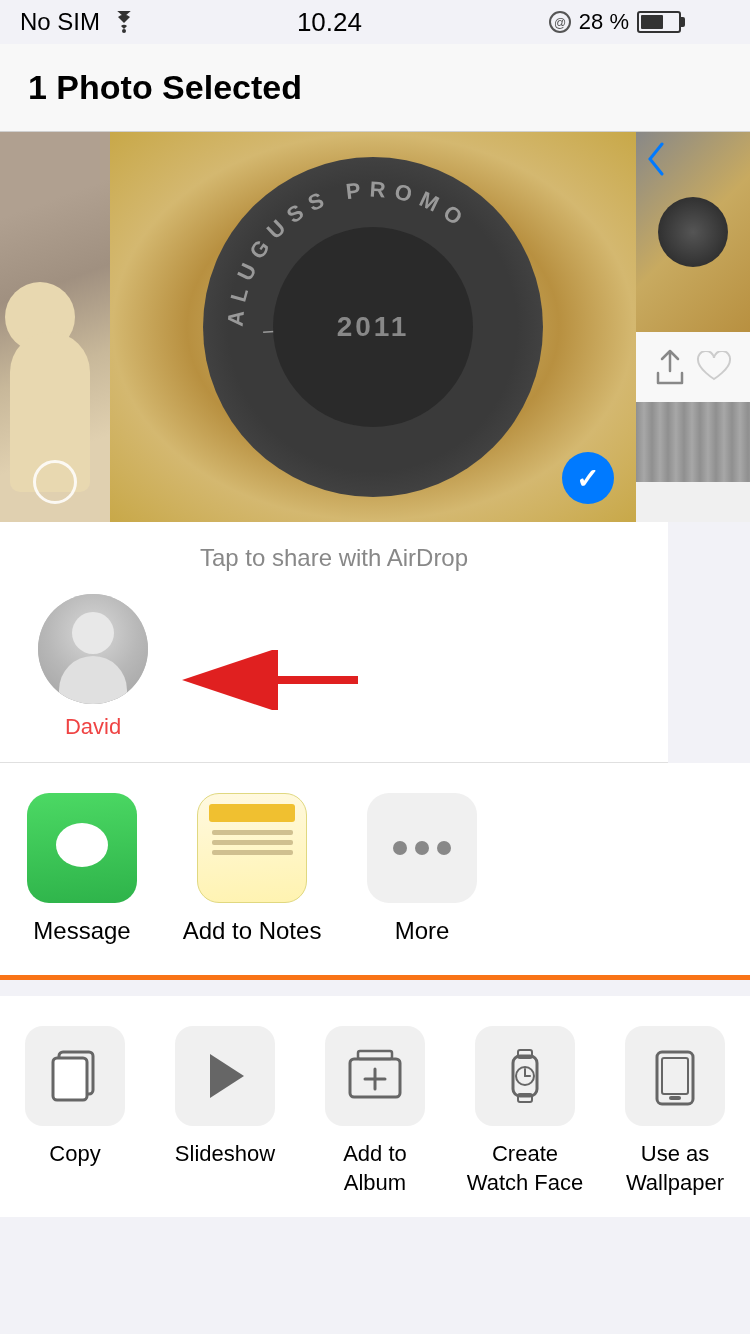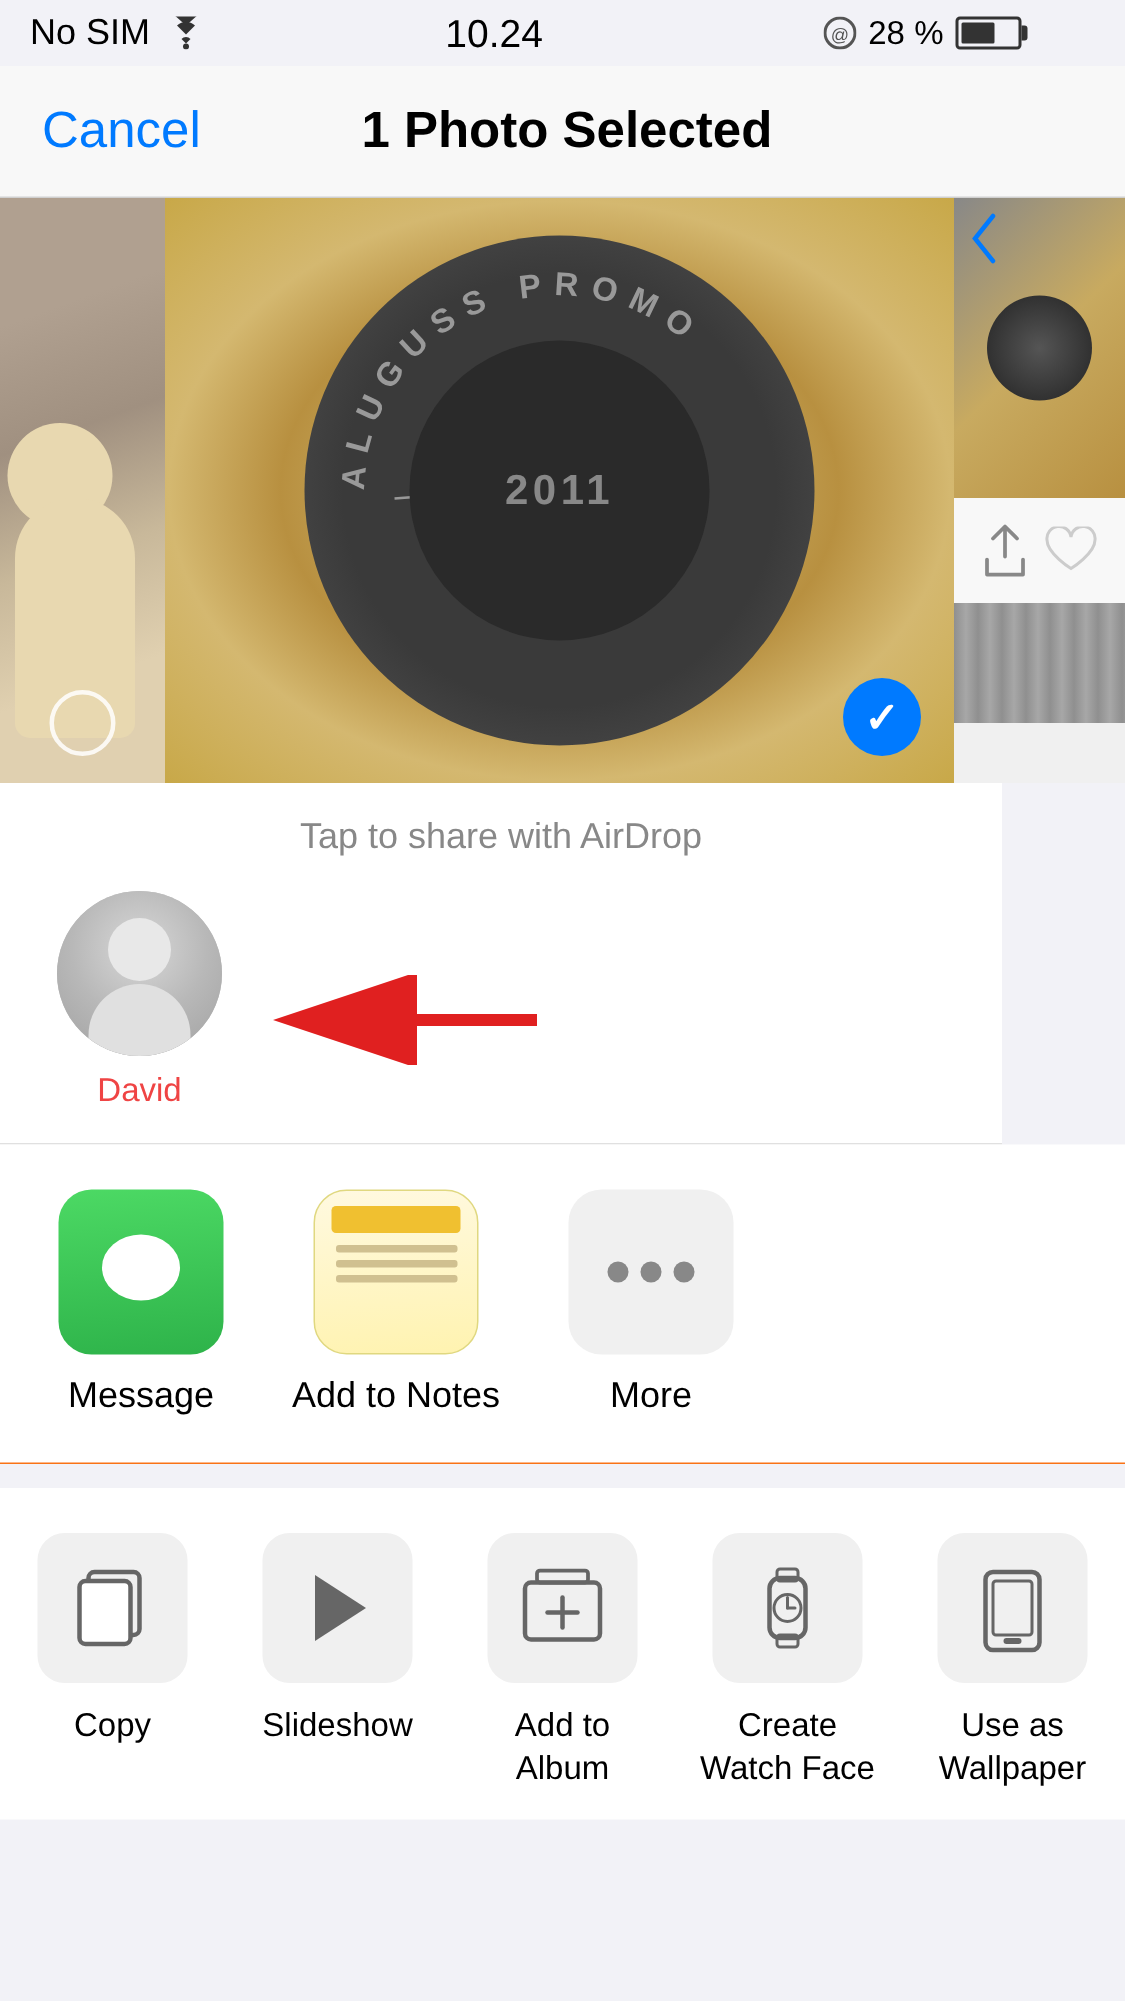--- a/index.html
+++ b/index.html
@@ -275,22 +275,22 @@
     }
     .red-arrow {
       margin-top: 30px;
       align-self: center;
     }
 
     
     .actions-section {
       width: 750px;
       background: #fff;
-      padding: 30px 24px;
-      border-bottom: 1px solid #f97316;
+      padding: 30px 12px;
+      border-bottom: 5px solid #f97316;
     }
     .actions-row {
       display: flex;
       flex-direction: row;
       gap: 30px;
       align-items: flex-start;
     }
     .action-item {
       display: flex;
       flex-direction: column;
@@ -424,21 +424,20 @@
     </svg>
     <span>28 %</span>
     <div class="battery-icon">
       <div class="battery-fill"></div>
       <div class="battery-tip"></div>
     </div>
   </div>
 </div>
 
 <div class="nav-bar">
-  <span class="nav-cancel">Cancel</span>
   <span class="nav-title">1 Photo Selected</span>
   <div class="nav-spacer"></div>
 </div>
 
 <div class="photo-strip">
 
   <div class="photo-left">
     <div class="dog-img">
       <div class="dog-head"></div>
       <div class="dog-shape"></div>

